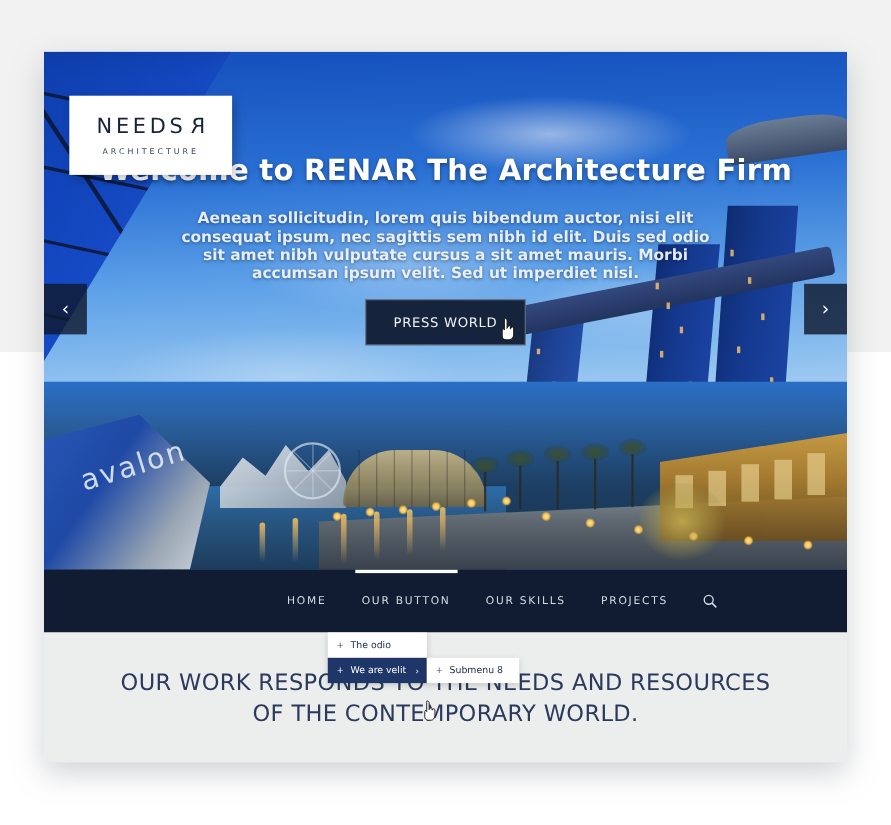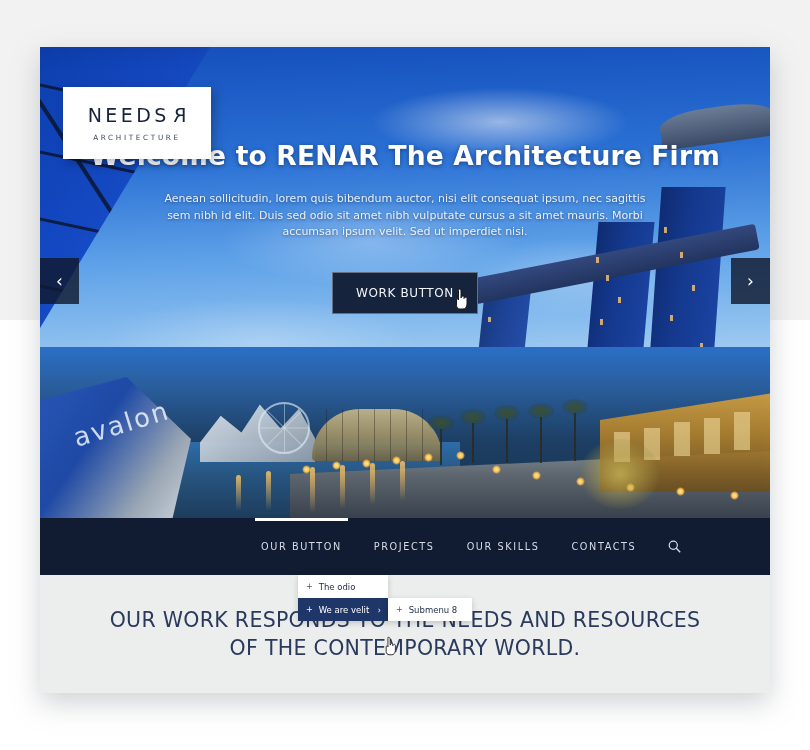--- a/index.html
+++ b/index.html
@@ -174,23 +174,24 @@
     position: absolute; left: 0; top: 93px; width: 730px;
     color: #ffffff;
     font-size: 26.5px; font-weight: bold;
     letter-spacing: .2px;
     text-shadow: 0 1px 4px rgba(10,25,60,.55);
     font-family: "DejaVu Sans", sans-serif;
   }
   .hero-para {
     position: absolute; left: 115px; top: 144px; width: 500px;
     color: rgba(245,248,252,.92);
-    font-size: 11px; line-height: 16.5px;
+    font-size: 14px; line-height: 16.5px;
     text-shadow: 0 1px 3px rgba(10,25,60,.5);
     font-family: "DejaVu Sans", sans-serif;
+    font-weight: bold;
   }
   .cta {
     position: absolute; left: 292px; top: 225px;
     width: 146px; height: 42px;
     background: #16233d;
     border: 1px solid rgba(255,255,255,.35);
     color: #f0f3f8;
     font-size: 12px; letter-spacing: .6px;
     display: flex; align-items: center; justify-content: center;
     font-family: "DejaVu Sans", sans-serif;
@@ -432,37 +433,37 @@
       <div class="water-glow" style="left:196px;top:428px;height:36px;"></div>
 
       <div class="tree-fg" style="left:540px;top:392px;width:80px;height:70px;"></div>
 
       <div class="hero-dim"></div>
     </div>
 
     <div class="hero-text">
       <div class="hero-title">Welcome to RENAR The Architecture Firm</div>
       <div class="hero-para">Aenean sollicitudin, lorem quis bibendum auctor, nisi elit consequat ipsum, nec sagittis sem nibh id elit. Duis sed odio sit amet nibh vulputate cursus a sit amet mauris. Morbi accumsan ipsum velit. Sed ut imperdiet nisi.</div>
-      <div class="cta">WORK BUTTON</div>
+      <div class="cta">PRESS WORLD</div>
     </div>
 
     <div class="arrow arrow-left">‹</div>
     <div class="arrow arrow-right">›</div>
 
     <svg class="cursor" viewBox="0 0 16 22">
       <path d="M5 1 C6.3 1 7 2 7 3 L7 10 L8 8.5 C8.6 7.6 10 7.8 10 9 L10 10.5 L11 9.5 C11.7 8.8 13 9.3 13 10.4 L13 16 C13 19 11 21 9 21 L6 21 C4 21 2.5 19.5 2.5 17.5 L2.5 12 C2.5 10.8 3.8 10.5 4.2 11.4 L4.5 12 L4.5 3 C4.5 2 4 1 5 1 Z" fill="#ffffff" stroke="#1b1b1b" stroke-width="1"></path>
     </svg>
   </div>
 
   <div class="navbar">
     <div class="menu">
+      <div class="menu-item">HOME</div>
       <div class="menu-item active">OUR BUTTON</div>
+      <div class="menu-item">OUR SKILLS</div>
       <div class="menu-item">PROJECTS</div>
-      <div class="menu-item">OUR SKILLS</div>
-      <div class="menu-item">CONTACTS</div>
       <div class="search-btn">
         <svg width="13" height="13" viewBox="0 0 16 16">
           <circle cx="6.5" cy="6.5" r="5" fill="none" stroke="#d6dbe6" stroke-width="1.5"></circle>
           <line x1="10.2" y1="10.2" x2="15" y2="15" stroke="#d6dbe6" stroke-width="1.7"></line>
         </svg>
       </div>
     </div>
   </div>
 
   <div class="logo-card">

